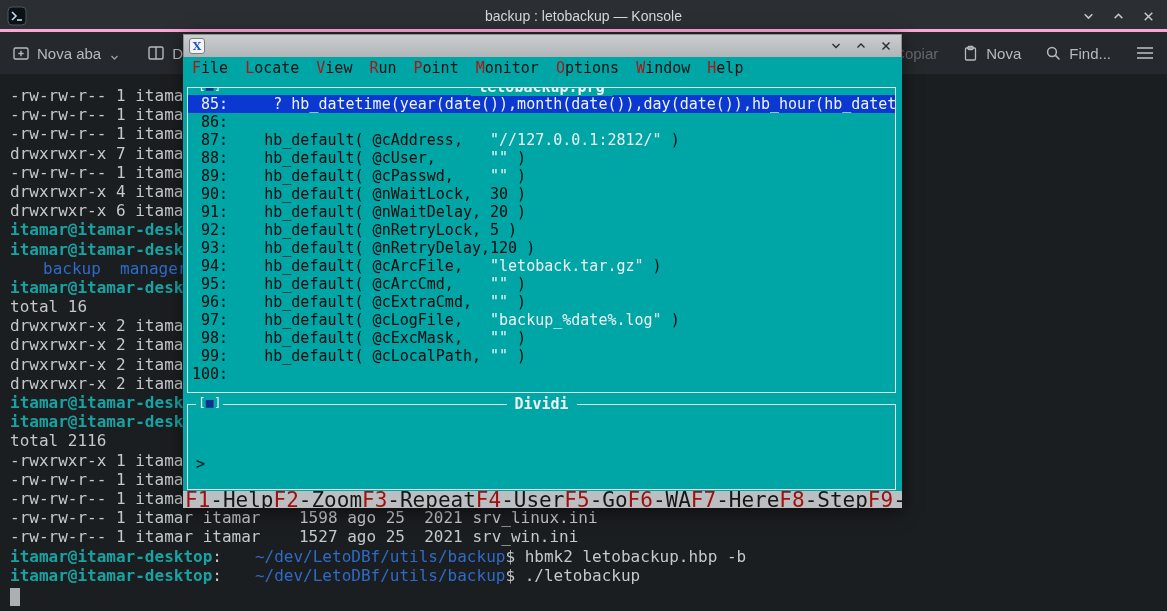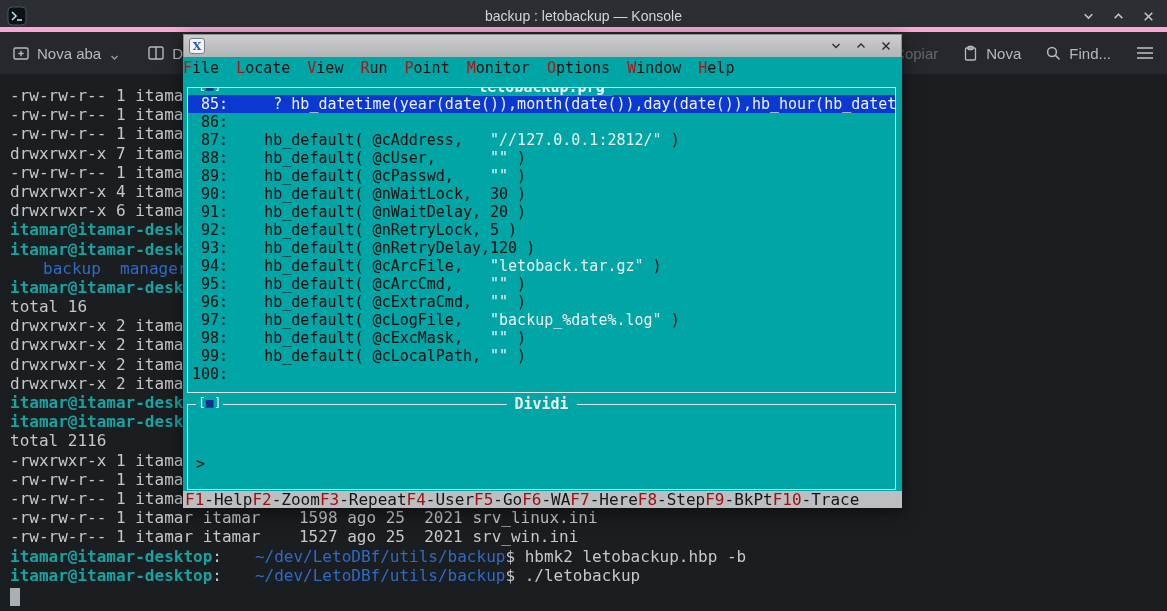--- a/index.html
+++ b/index.html
@@ -1,21 +1,21 @@
 <!DOCTYPE html>
 <html style="--teal-bg: #00a6a6; --highlight-blue: #0b38d1; --terminal-teal: #18a3a3; --terminal-blue: #2e6bc8; --menu-red: #b01414; --fkey-red: #a01010;"><head>
 <meta charset="utf-8">
 <style>
   html,body{margin:0;padding:0;background:#0e1012;}
   .screen{position:relative;width:1167px;height:611px;background:#1b1e20;overflow:hidden;
           font-family:"Liberation Sans",sans-serif;}
 
   
   .titlebar{position:absolute;left:0;top:0;width:100%;height:32px;background:#2b2f33;
-            border-bottom:5px solid #f9a8d4;box-sizing:border-box;}
+            border-bottom:3px solid #f9a8d4;box-sizing:border-box;}
   .app-icon{position:absolute;left:7px;top:6px;}
   .window-title{position:absolute;left:0;right:0;top:0;text-align:center;color:#d3d7da;
                 font-size:14px;line-height:32px;}
   .win-controls{position:absolute;right:12px;top:0;height:32px;display:flex;align-items:center;
                 gap:17px;color:#c3c7ca;}
   .win-controls .wbtn{display:flex;align-items:center;}
 
   
   .toolbar{position:absolute;left:0;top:32px;width:100%;height:42px;background:#25282c;
            display:flex;align-items:center;padding:0 12px;box-sizing:border-box;
@@ -39,21 +39,21 @@
        box-shadow:0 4px 16px rgba(0,0,0,.55);}
   .dbg-titlebar{position:relative;height:23px;background:linear-gradient(#cbcecf,#b2b5b7);
                 display:flex;align-items:center;border:1px solid #8d9092;border-bottom:none;
                 box-sizing:border-box;}
   .xterm-wrap{margin-left:5px;display:flex;align-items:center;}
   .dbg-title{position:absolute;left:0;right:0;text-align:center;font-size:13px;color:#1d1d1d;}
   .dbg-controls{position:absolute;right:9px;top:0;height:100%;display:flex;align-items:center;
                 gap:13px;color:#2c2c2c;}
   .dbg-menubar{height:22px;background:var(--teal-bg,#00a6a6);
                font-family:"DejaVu Sans Mono",monospace;font-size:15px;color:#111;
-               display:flex;align-items:center;box-sizing:border-box;}
+               display:flex;align-items:center;padding-left:9px;box-sizing:border-box;}
   .menu-item{margin-right:17px;cursor:default;}
   .hotkey{color:var(--menu-red,#b01414);}
   .dbg-client{position:relative;height:412px;background:var(--teal-bg,#00a6a6);}
 
   .tbox{position:absolute;left:4px;width:709px;border:1px solid #dde1e4;box-sizing:border-box;}
   .code-box{top:8px;height:306px;padding-top:7px;overflow:hidden;}
   .cmd-box{top:325px;height:86px;}
   .box-close{position:absolute;top:-9px;left:8px;background:var(--teal-bg,#00a6a6);padding:0 2px;
              color:#e9edf0;font:13px/14px "DejaVu Sans Mono",monospace;}
   .box-close .sq{color:#10308f;}
@@ -63,21 +63,21 @@
 
   .code{font-family:"DejaVu Sans Mono",monospace;font-size:15px;line-height:18px;
         white-space:pre;color:#0c0c0c;}
   .crow{height:18px;padding-left:4px;}
   .crow.current{background:var(--highlight-blue,#0b38d1);color:#eef2f5;}
   .seg-s,.seg-w{color:#eef2f5;}
 
   .cmd-prompt{position:absolute;left:8px;top:50px;font:15px "DejaVu Sans Mono",monospace;color:#0c0c0c;}
 
   .fkeys{height:17px;background:#bcbfc1;display:flex;align-items:center;white-space:pre;
-         font-family:"DejaVu Sans Mono",monospace;font-size:16px;color:#151515;
+         font-family:"DejaVu Sans Mono",monospace;font-size:21px;color:#151515;
          padding-left:2px;overflow:hidden;box-sizing:border-box;}
   .fk-key{color:var(--fkey-red,#a01010);}
 
   svg{display:block;}
 </style>
 </head>
 <body>
 
 <div class="screen">
 

